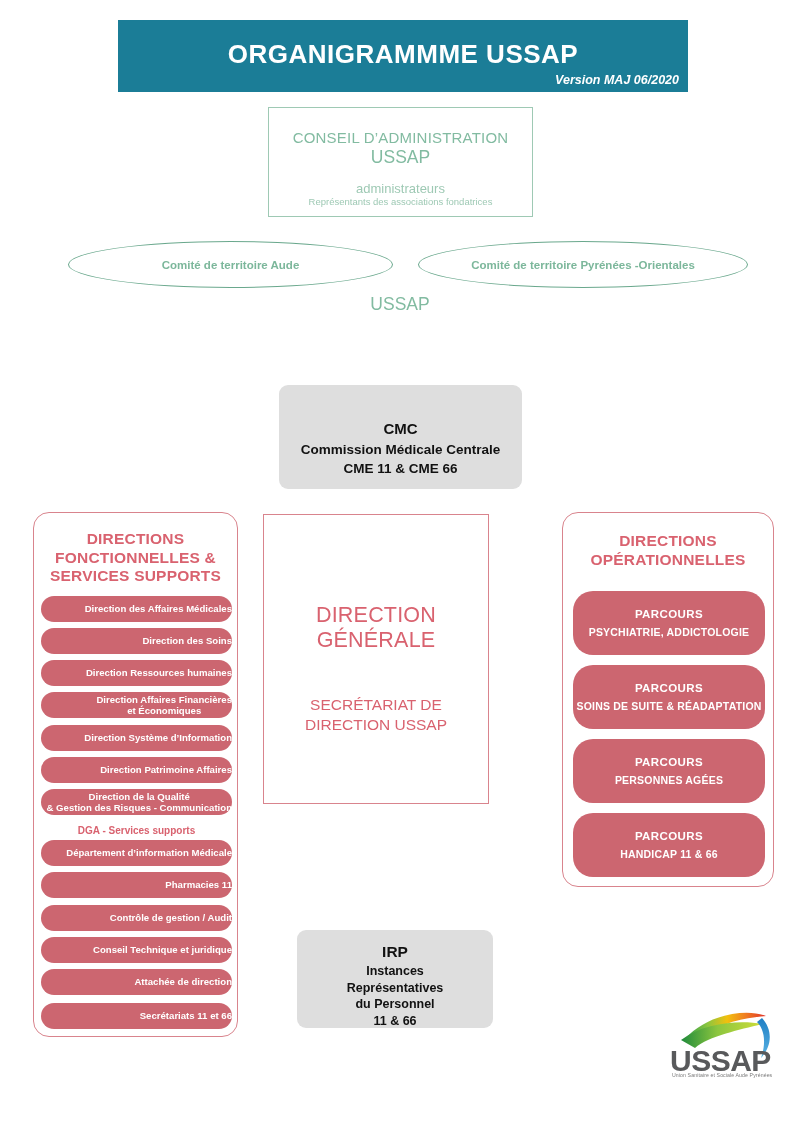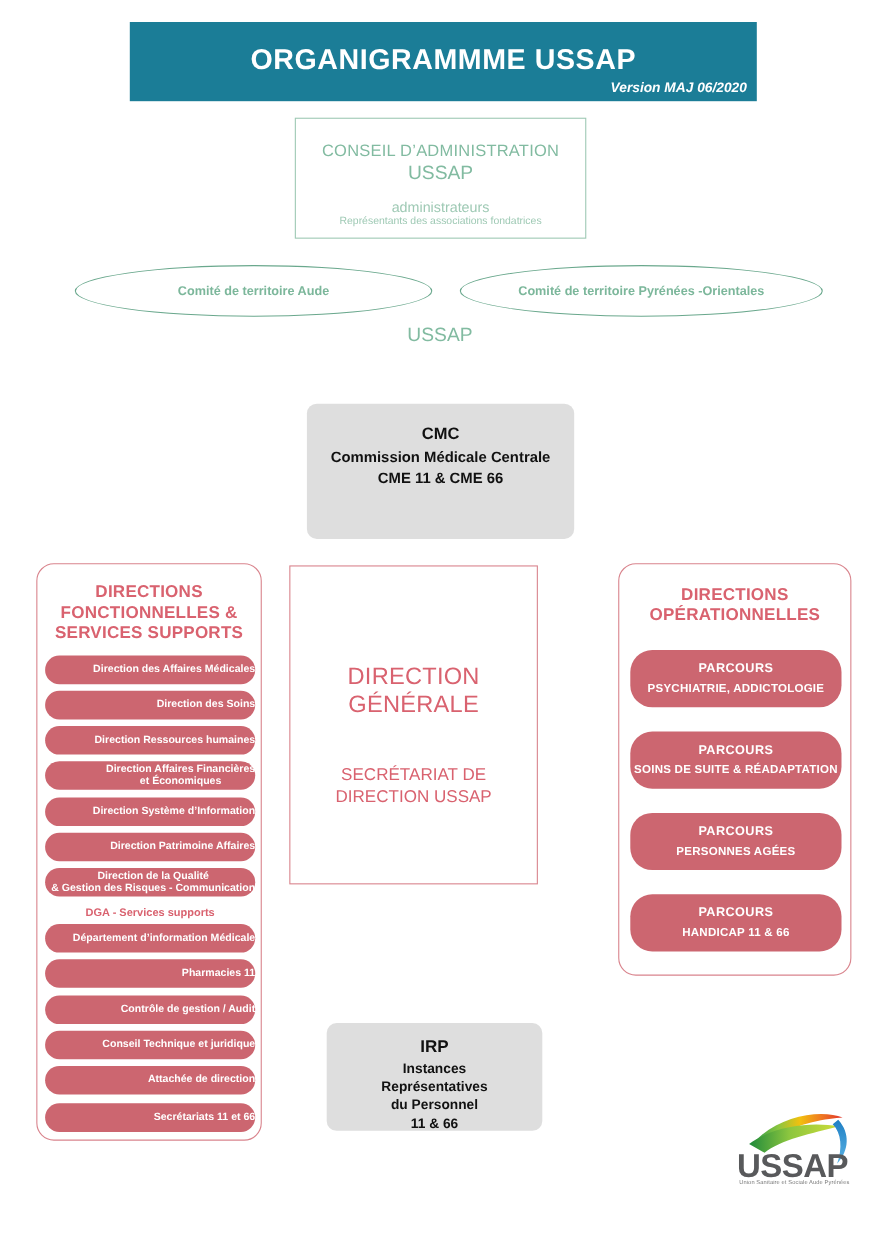--- a/index.html
+++ b/index.html
@@ -125,24 +125,24 @@
   .gray-box {
     position: absolute;
     background: #dedede;
     border-radius: 9px;
     box-sizing: border-box;
     text-align: center;
     color: #111111;
   }
   .cmc-box {
     left: 279px;
-    top: 367px;
+    top: 385px;
     width: 243px;
-    height: 123px;
-    padding-top: 17px;
+    height: 104px;
+    padding-top: 33px;
   }
   .cmc-title {
     font-size: 15px;
     font-weight: bold;
     line-height: 1.45;
   }
   .cmc-line {
     font-size: 13.5px;
     font-weight: bold;
     line-height: 1.45;
@@ -216,21 +216,21 @@
     font-weight: bold;
     display: flex;
     align-items: center;
     justify-content: center;
     background: transparent;
   }
   .pill-right {
     position: absolute;
     left: 10px;
     width: 192px;
-    height: 52px;
+    height: 64px;
     border-radius: 20px;
     background: #cc6670;
     color: #ffffff;
     display: flex;
     flex-direction: column;
     align-items: center;
     justify-content: center;
     box-sizing: border-box;
   }
   .pr-title {

